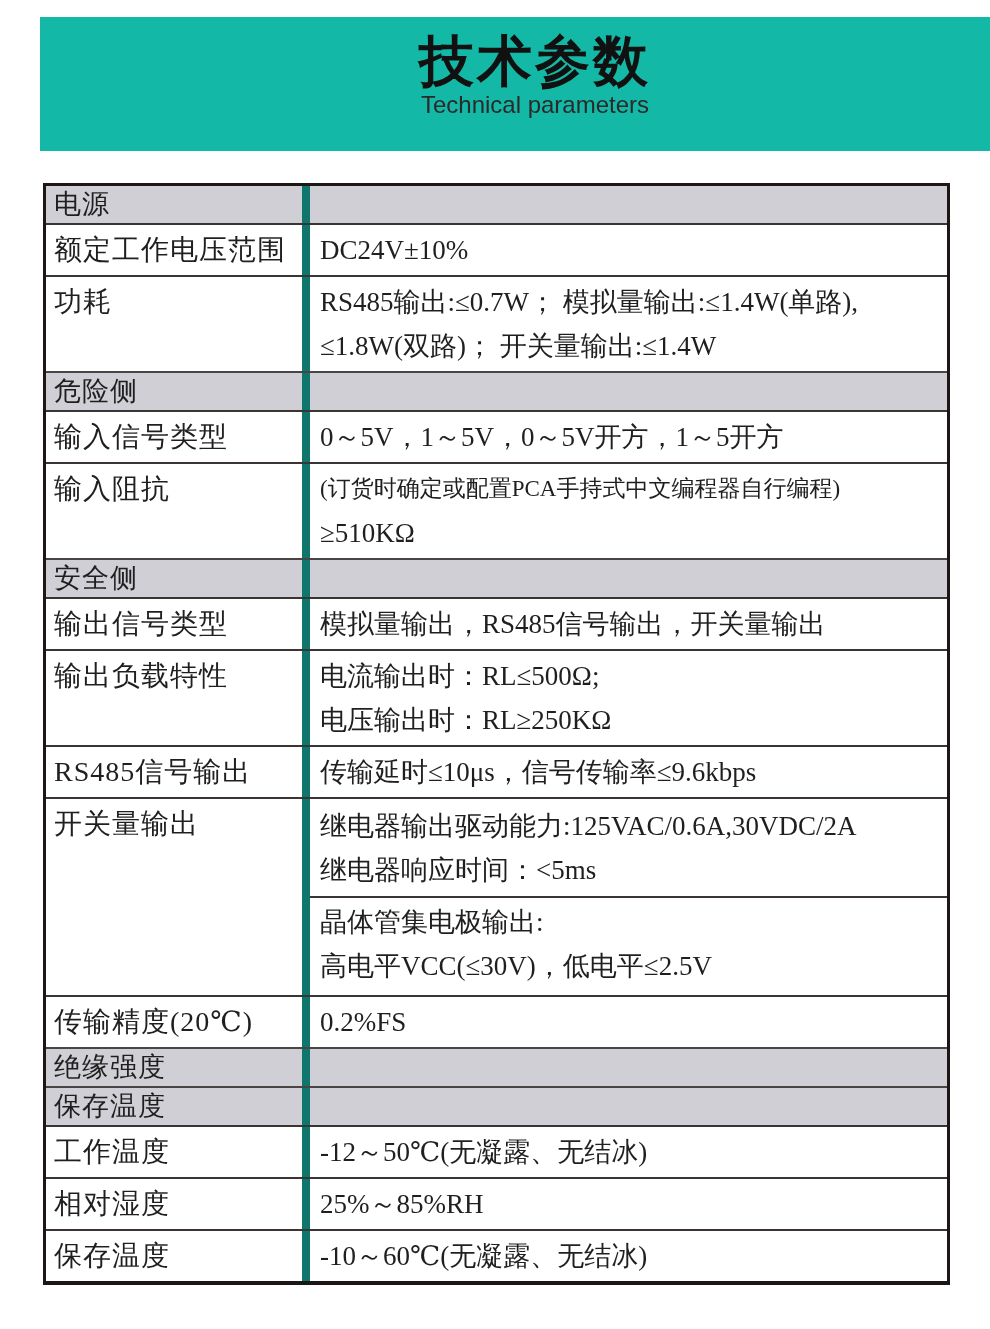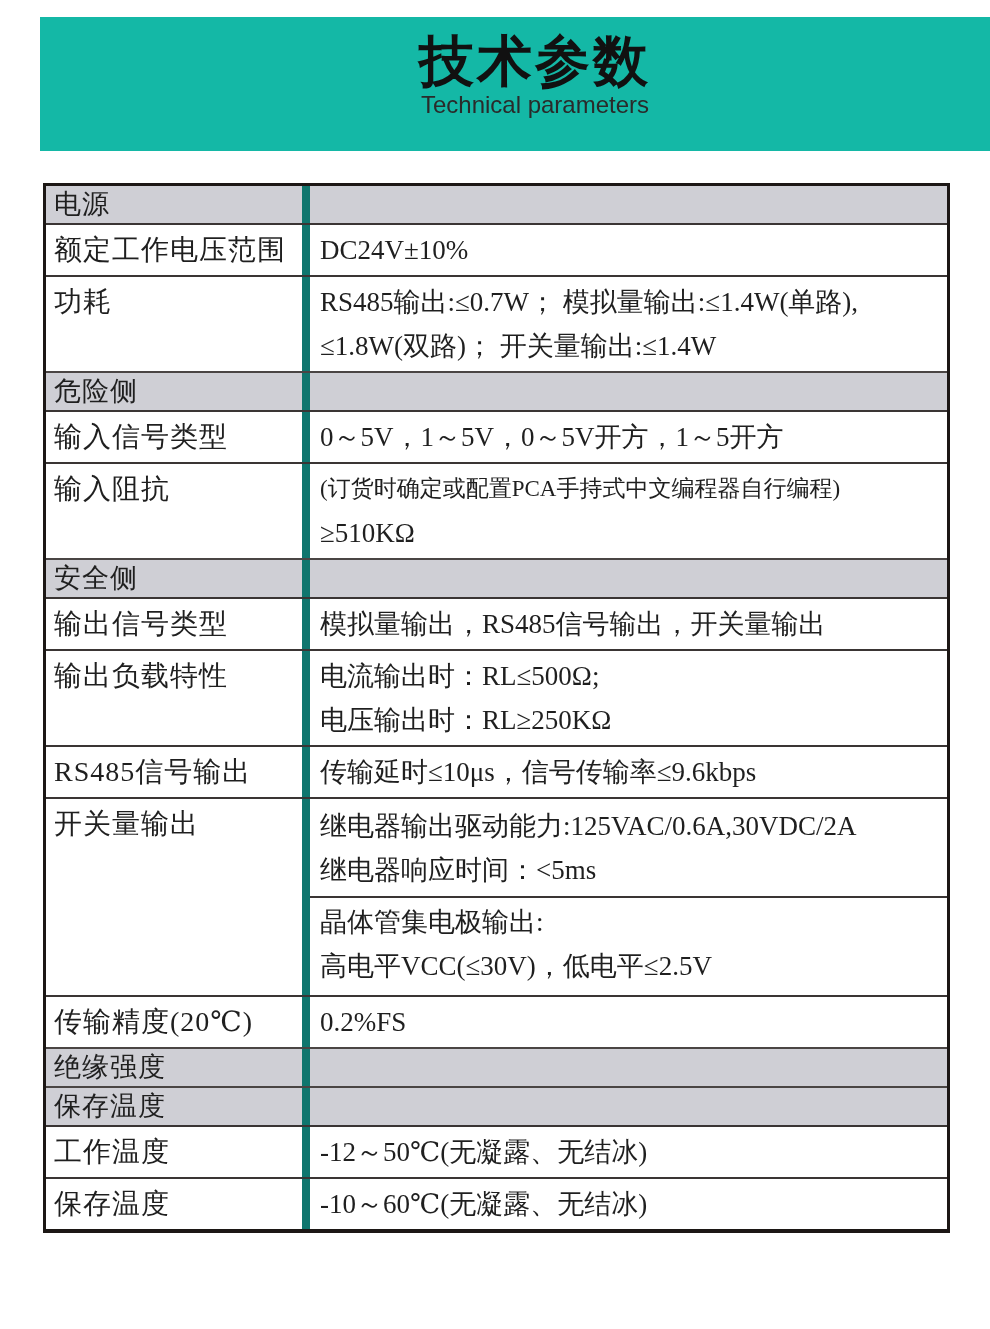--- a/index.html
+++ b/index.html
@@ -192,19 +192,25 @@
         <div class="cell-label">保存温度</div>
         <div class="cell-value"></div>
       </div>
       <div class="trow param">
         <div class="cell-label">工作温度</div>
         <div class="cell-value">
           <div class="value-line">-12～50℃(无凝露、无结冰)</div>
         </div>
       </div>
       <div class="trow param">
+        <div class="cell-label">相对湿度</div>
+        <div class="cell-value">
+          <div class="value-line">25%～85%RH</div>
+        </div>
+      </div>
+      <div class="trow param">
         <div class="cell-label">保存温度</div>
         <div class="cell-value">
           <div class="value-line">-10～60℃(无凝露、无结冰)</div>
         </div>
       </div>
     </div>
 </div>
 
 </body></html>

